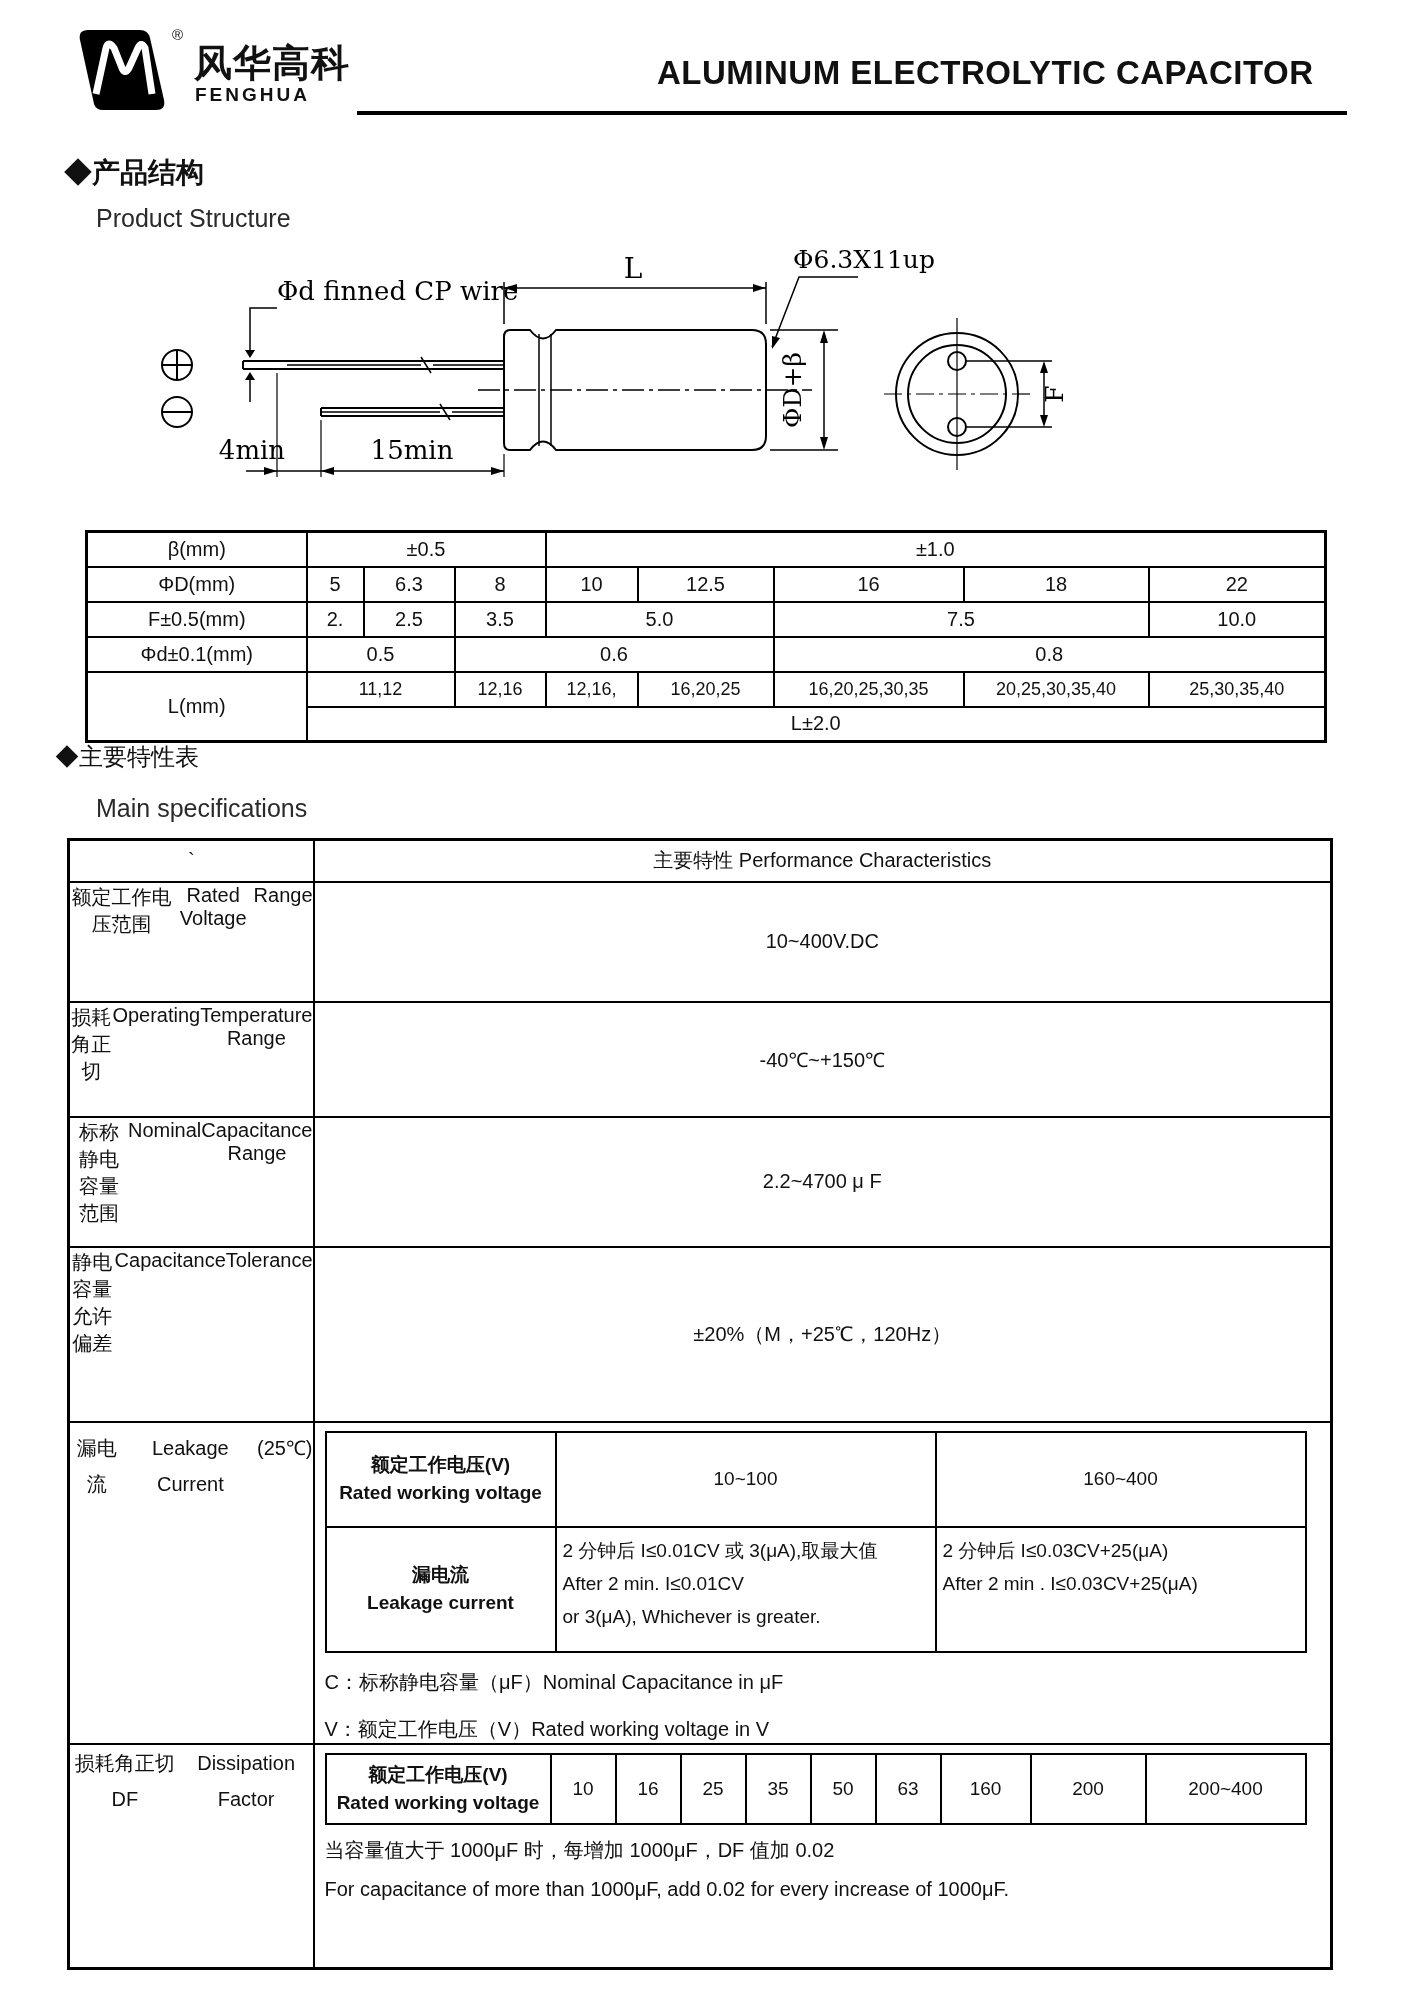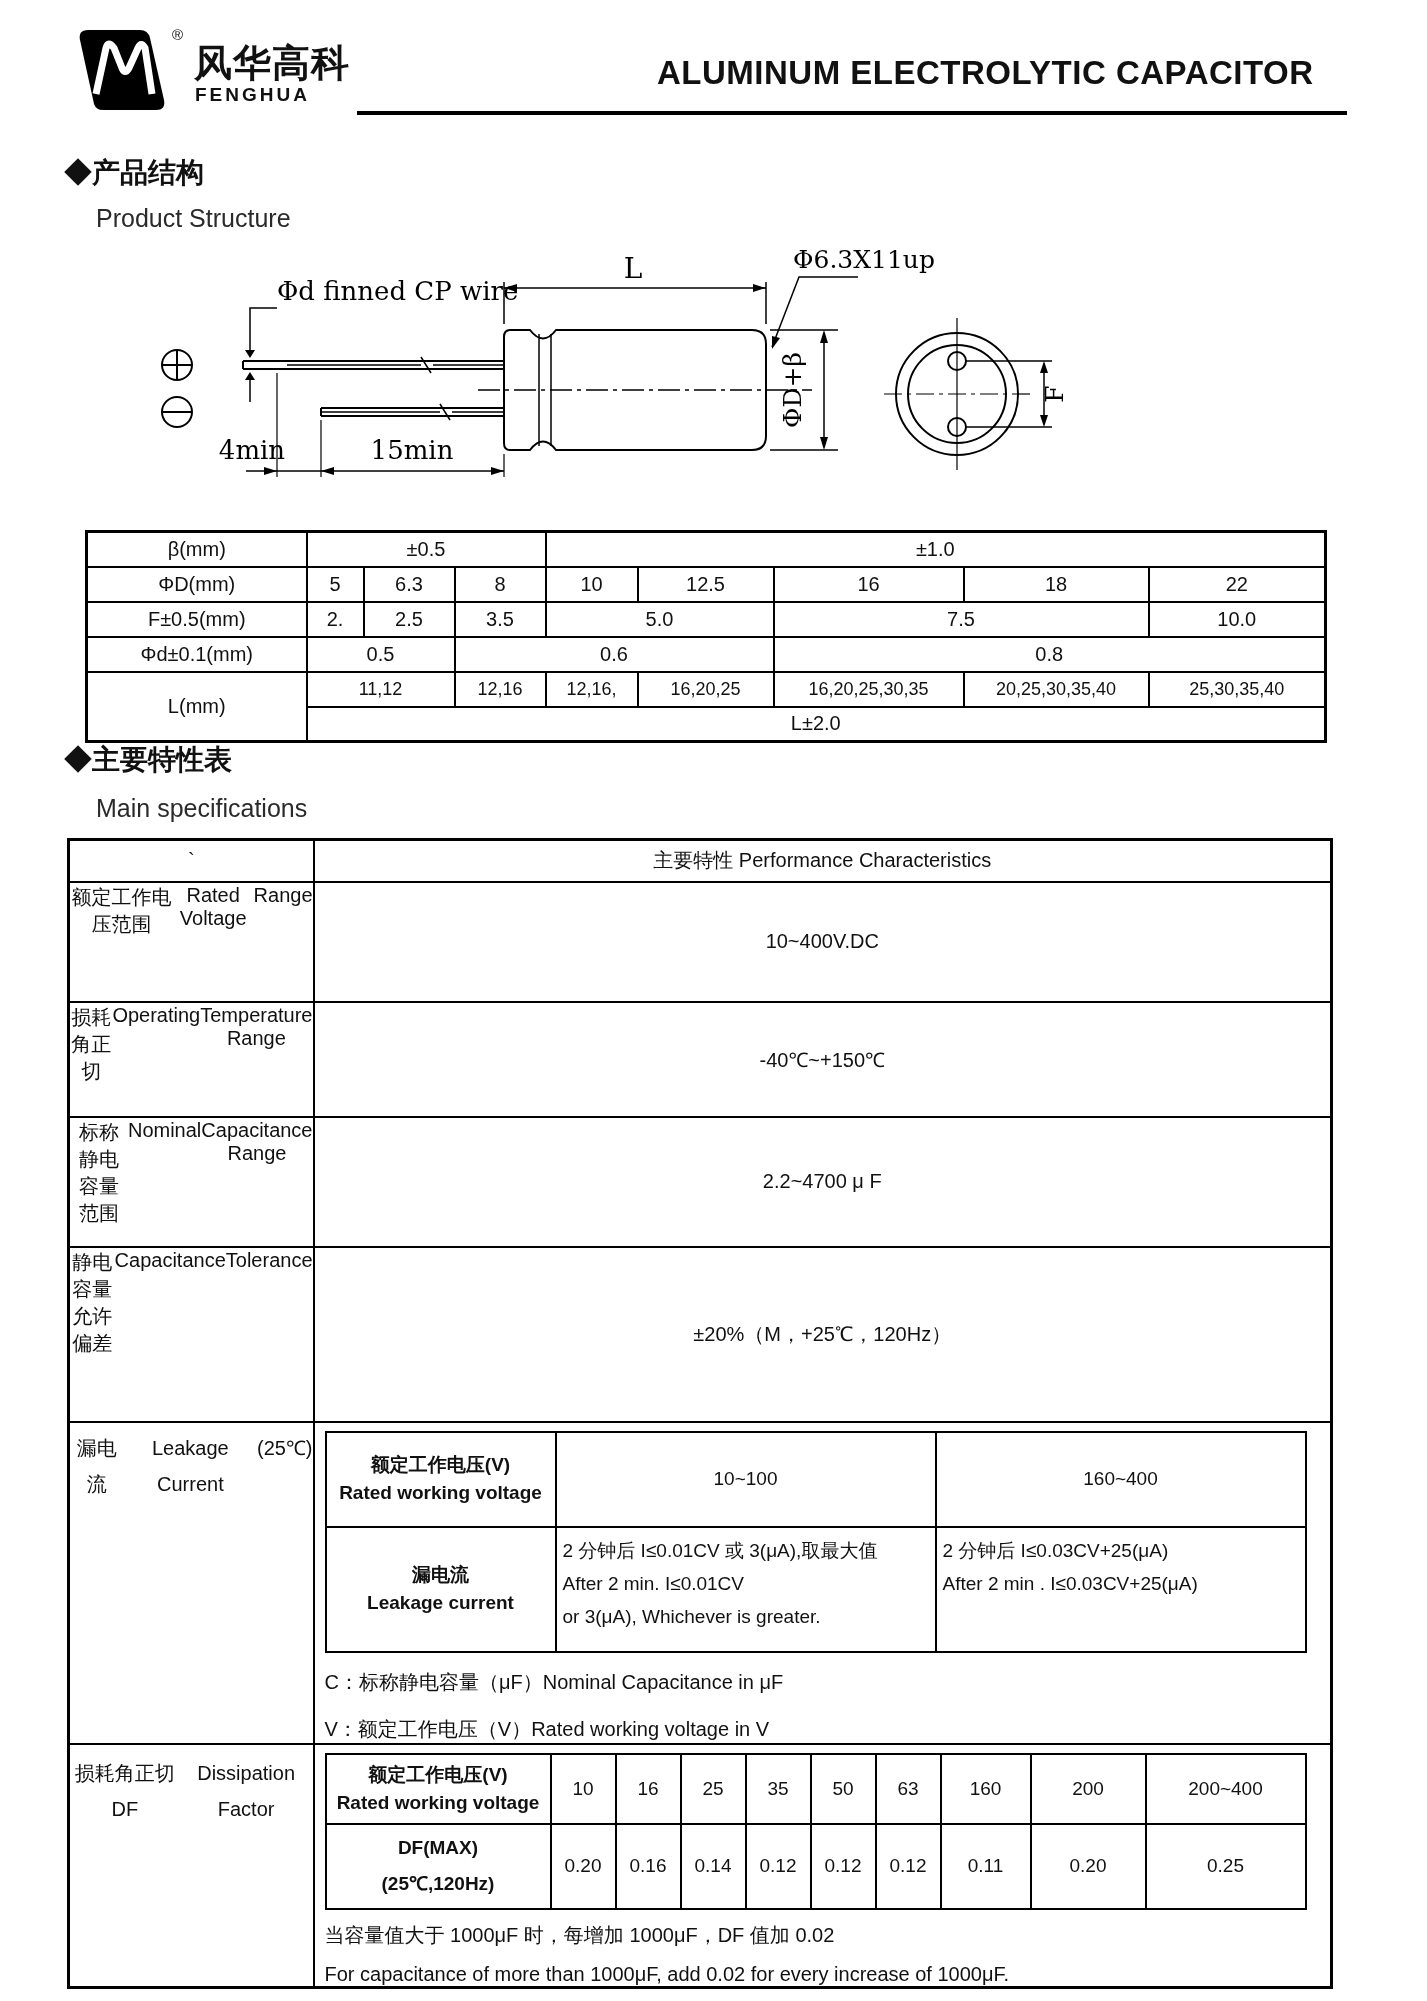--- a/index.html
+++ b/index.html
@@ -181,21 +181,21 @@
         <td class="small">16,20,25,30,35</td>
         <td class="small">20,25,30,35,40</td>
         <td class="small">25,30,35,40</td>
       </tr>
       <tr>
         <td colspan="8">L±2.0</td>
       </tr>
     </tbody>
   </table>
 
-  <div class="abs" style="left:64px;top:741px;font-size:28px;font-weight:700">◆主要特性表</div>
+  <div class="abs" style="left:55px;top:741px;font-size:24px;font-weight:400">◆主要特性表</div>
   <div class="abs" style="left:96px;top:794px;font-size:25px;color:#2a2a2a">Main specifications</div>
 
   <table class="spectab abs" style="left:67px;top:838px;width:1263px">
     <colgroup>
         <col style="width:245px">
         <col style="width:1018px">
       </colgroup>
     <tbody>
       <tr style="height:42px">
         <td style="text-align:center;font-size:20px">`</td>
@@ -335,37 +335,20 @@
                   <td class="vcell">10</td>
                   <td class="vcell">16</td>
                   <td class="vcell">25</td>
                   <td class="vcell">35</td>
                   <td class="vcell">50</td>
                   <td class="vcell">63</td>
                   <td class="vcell">160</td>
                   <td class="vcell">200</td>
                   <td class="vcell">200~400</td>
                 </tr>
-                <tr style="height:85px">
-                  <td>
-                      <div class="ih" style="line-height:1.9">
-                    <div>DF(MAX)</div>
-                    <div>(25℃,120Hz)</div>
-                  </div>
-                    </td>
-                  <td class="vcell">0.20</td>
-                  <td class="vcell">0.16</td>
-                  <td class="vcell">0.14</td>
-                  <td class="vcell">0.12</td>
-                  <td class="vcell">0.12</td>
-                  <td class="vcell">0.12</td>
-                  <td class="vcell">0.11</td>
-                  <td class="vcell">0.20</td>
-                  <td class="vcell">0.25</td>
-                </tr>
               </tbody>
             </table>
             <div class="note" style="margin-top:12px">当容量值大于 1000μF 时，每增加 1000μF，DF 值加 0.02</div>
             <div class="note" style="margin-top:14px">For capacitance of more than 1000μF, add 0.02 for every increase of 1000μF.</div>
           </div>
         </td>
       </tr>
     </tbody>
   </table>
 

